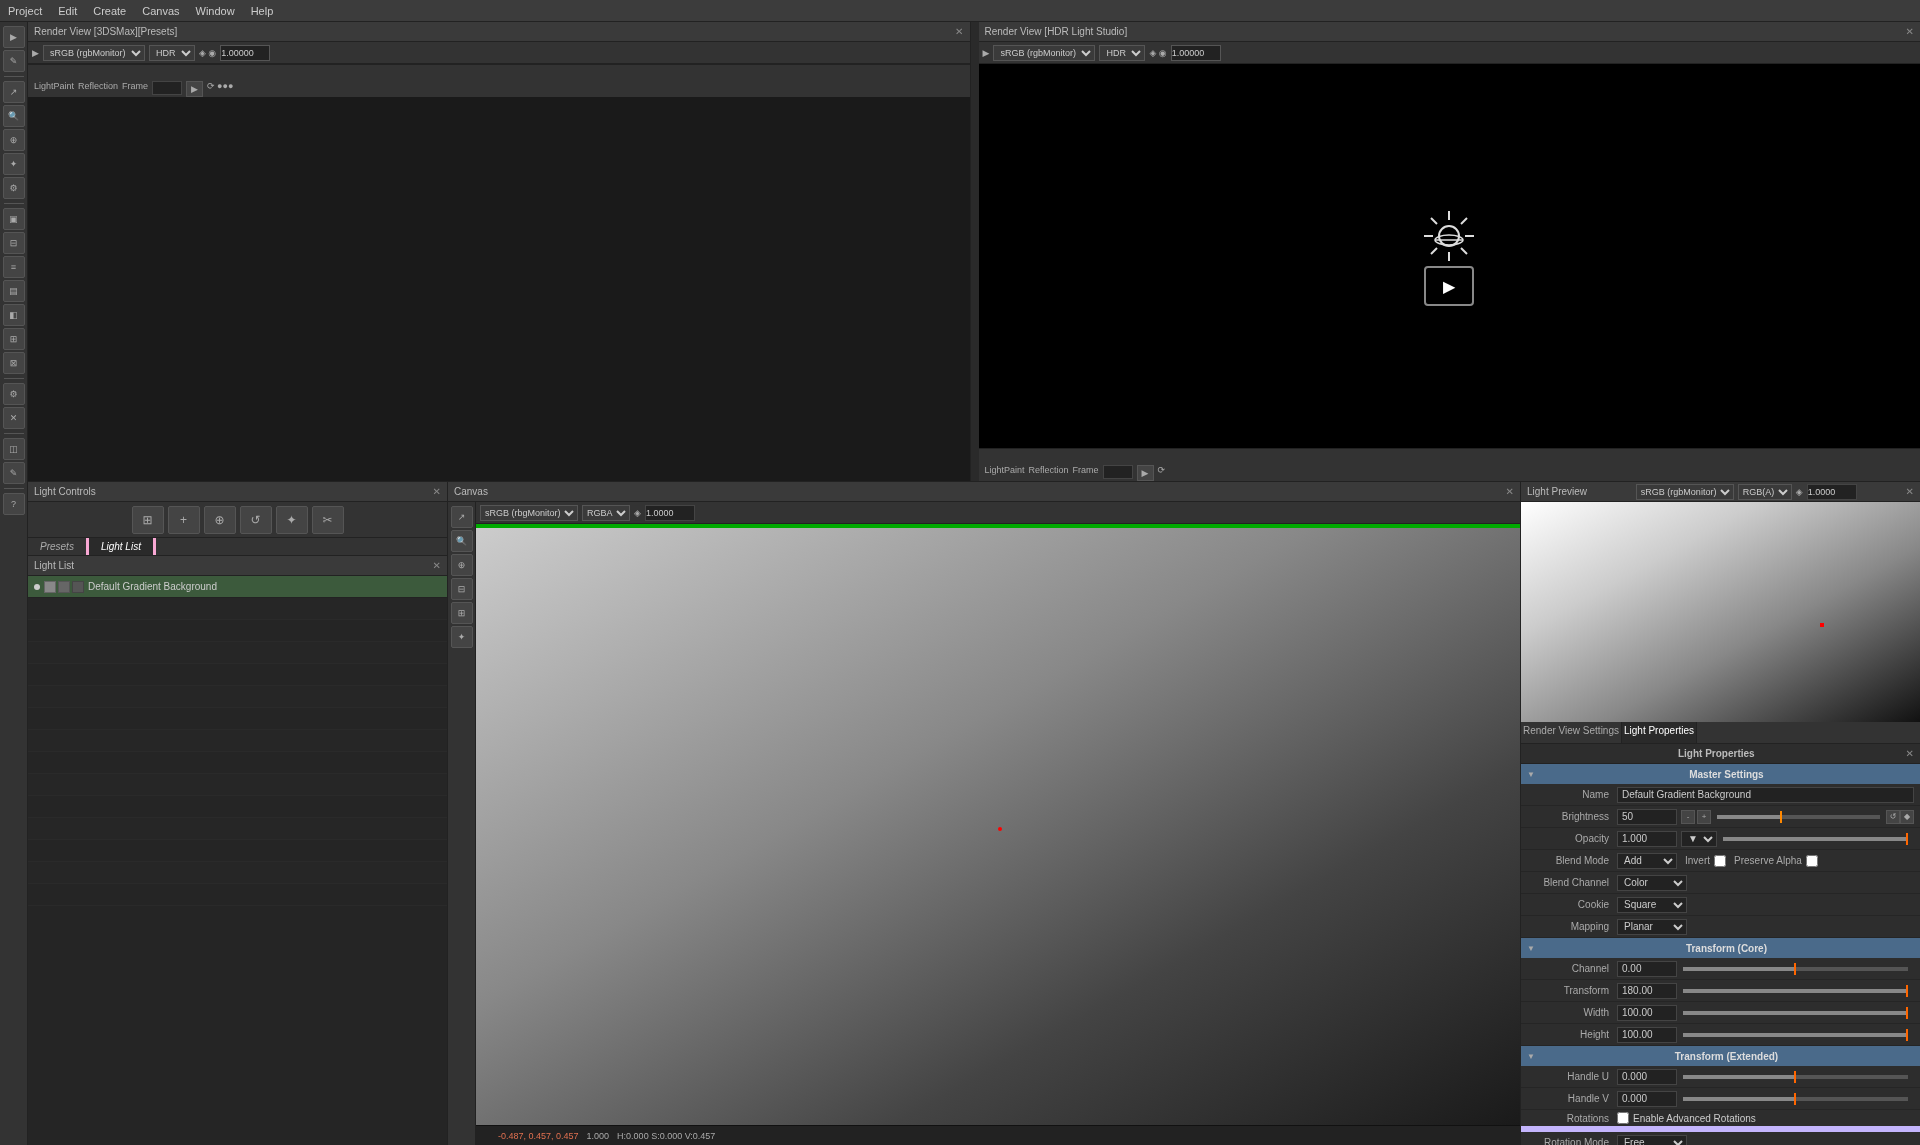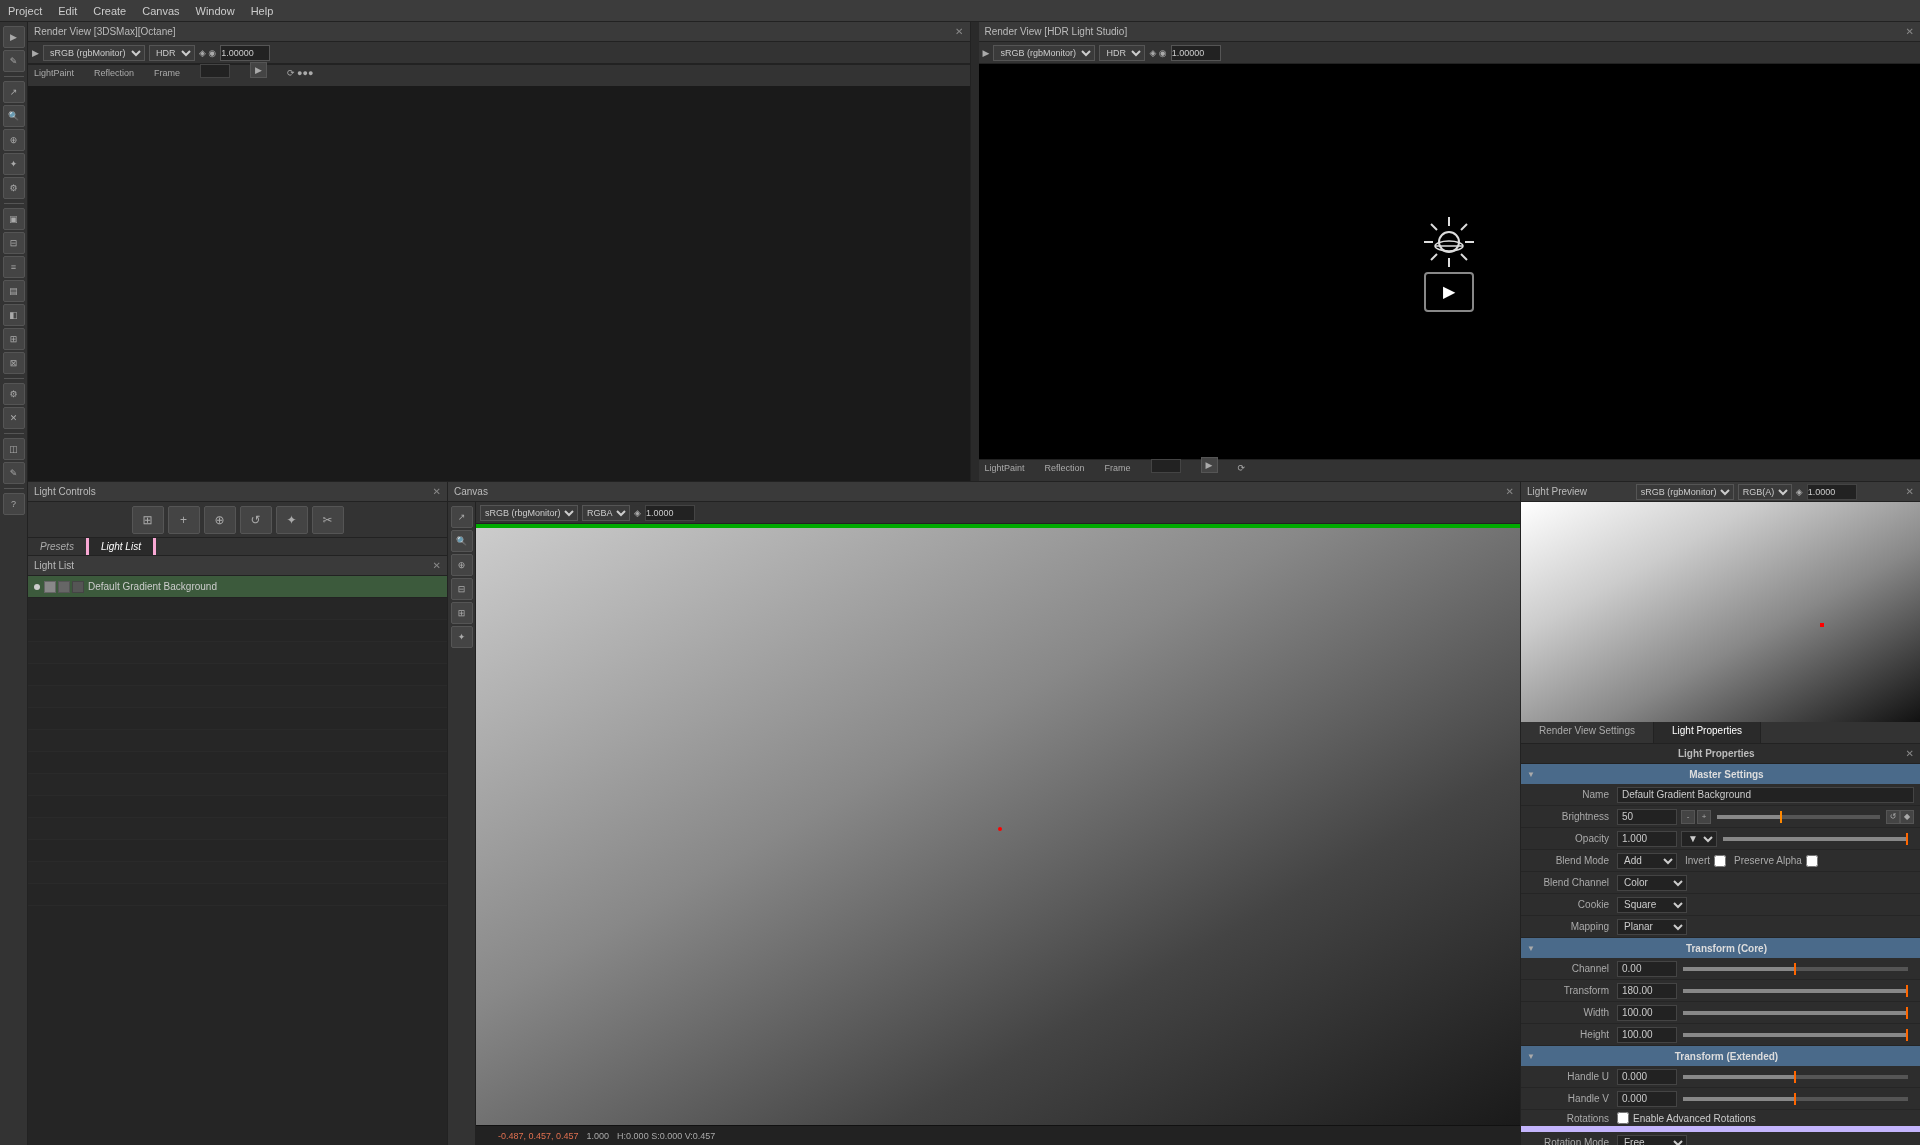--- a/index.html
+++ b/index.html
@@ -180,23 +180,23 @@
       justify-content: center;
       cursor: pointer;
       color: #fff;
       font-size: 16px;
     }
 
     .panel-footer {
       background: #333;
       height: 22px;
       display: flex;
-      align-items: flex-end;
-      padding: 8px 6px;
-      gap: 20px;
+      align-items: flex-start;
+      padding: 16px 6px;
+      gap: 4px;
       border-top: 1px solid #222;
       flex-shrink: 0;
     }
     .footer-btn {
       background: #444;
       border: 1px solid #555;
       color: #aaa;
       font-size: 9px;
       padding: 0 4px;
       height: 16px;
@@ -408,21 +408,21 @@
       top: 55%;
       left: 75%;
     }
     .rp-tabs-row {
       display: flex;
       background: #333;
       border-bottom: 1px solid #222;
       height: 22px;
     }
     .rp-tab {
-      padding: 3px 18px;
+      padding: 3px 2px;
       cursor: pointer;
       font-size: 10px;
       color: #aaa;
       border-right: 1px solid #222;
     }
     .rp-tab.active { background: #2a2a2a; color: #fff; }
 
     .props-area {
       flex: 1;
       overflow-y: auto;
@@ -602,21 +602,21 @@
     <div class="toolbar-separator"></div>
     <div class="toolbar-btn">?</div>
   </div>
 
   <div class="panels-area">
 
     <div class="top-row">
 
       <div class="render-view-left">
         <div class="panel-header">
-          <span style="font-size:10px;color:#bbb;">Render View [3DSMax][Octane]</span>
+          <span style="font-size:10px;color:#bbb;">Render View [3DSMax][Presets]</span>
           <span class="panel-close">✕</span>
         </div>
         <div class="panel-toolbar">
           <span style="color:#aaa;font-size:9px;">▶</span>
           <select class="toolbar-select">
             <option>sRGB (rgbMonitor)</option>
           </select>
           <select class="toolbar-select">
             <option>HDR</option>
           </select>

